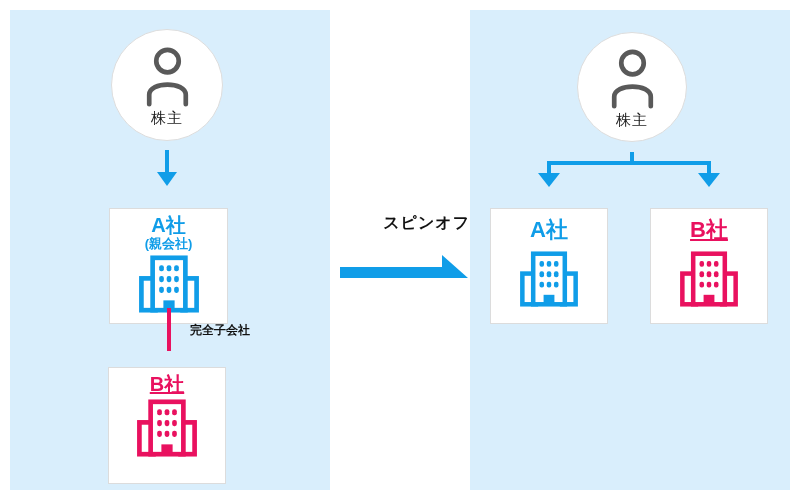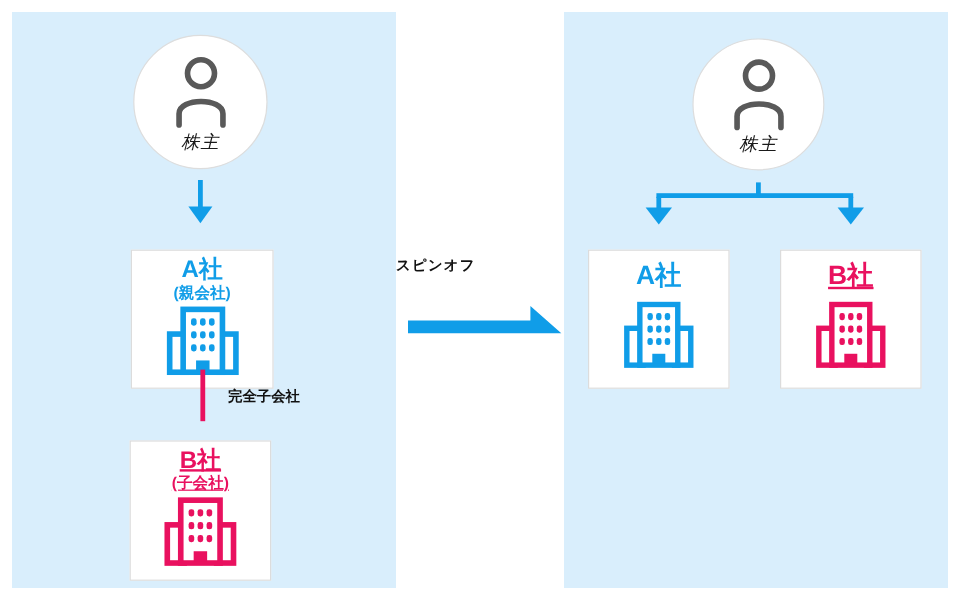--- a/index.html
+++ b/index.html
@@ -18,21 +18,21 @@
     position:relative;
     overflow:hidden;
   }
   .canvas{position:absolute;left:0;top:0;width:800px;height:500px;}
   .panel{position:absolute;top:10px;width:320px;height:480px;background:var(--panel-bg);}
   .panel.left{left:10px;}
   .panel.right{left:470px;}
 
   .circle{
     position:absolute;background:#fff;border:1px solid #ddd;border-radius:50%;
-    display:flex;flex-direction:column;align-items:center;font-style:italic;
+    display:flex;flex-direction:column;align-items:center;
   }
   .circle .person{width:45px;height:62px;display:block;}
   .circle .circle-label{font-size:15px;font-weight:500;color:#1a1a1a;margin-top:1px;letter-spacing:1px;}
   .circle.c-left{left:101px;top:19px;width:112px;height:112px;padding-top:16px;}
   .circle.c-right{left:107px;top:22px;width:110px;height:110px;padding-top:15px;}
 
   .vline{position:absolute;width:4px;}
   .vline.blue{background:var(--accent-blue);}
   .vline.pink{background:var(--accent-pink);}
   .hline{position:absolute;height:4px;background:var(--accent-blue);}
@@ -54,22 +54,22 @@
   .company-box.pink .box-title,.company-box.pink .box-sub{color:var(--accent-pink);text-decoration:underline;}
   .building{width:64px;height:58px;display:inline-block;margin-top:3px;color:var(--accent-blue);}
   .company-box.pink .building{color:var(--accent-pink);}
   .company-box.after .building{width:62px;height:56px;margin-top:9px;}
 
   .relation-label{
     position:absolute;left:180px;top:312px;font-size:12px;font-weight:bold;color:var(--text-dark);
   }
 
   .transition-label{
-    position:absolute;left:330px;top:213px;width:140px;text-align:left;
-    font-size:12px;font-weight:600;color:var(--text-dark);letter-spacing:1px;
+    position:absolute;left:330px;top:213px;width:140px;text-align:right;
+    font-size:16px;font-weight:600;color:var(--text-dark);letter-spacing:1px;
   }
   .transition-arrow{position:absolute;left:340px;top:255px;width:128px;height:23px;color:var(--accent-blue);display:block;}
 
   
   .l-arrow-line{left:155px;top:140px;height:23px;}
   .l-arrow-head{left:147px;top:162px;}
   .l-pink-line{left:157px;top:298px;height:43px;}
   
   .r-stub{left:160px;top:142px;height:10px;}
   .r-hline{left:77px;top:151px;width:164px;}
@@ -132,21 +132,20 @@
       <svg class="building" viewBox="0 0 68 62">
           <use href="#building-shape" xlink:href="#building-shape"></use>
         </svg>
     </div>
 
     <div class="vline pink l-pink-line"></div>
     <div class="relation-label">完全子会社</div>
 
     <div class="company-box pink box-b-before">
       <div class="box-title">B社</div>
-      <div class="box-sub">(子会社)</div>
       <svg class="building" viewBox="0 0 68 62">
           <use href="#building-shape" xlink:href="#building-shape"></use>
         </svg>
     </div>
   </section>
 
   <div class="transition-label">スピンオフ</div>
   <svg class="transition-arrow" viewBox="0 0 128 23" preserveAspectRatio="none">
     <polygon points="0,12 102,12 102,0 128,23 0,23" fill="currentColor"></polygon>
   </svg>

